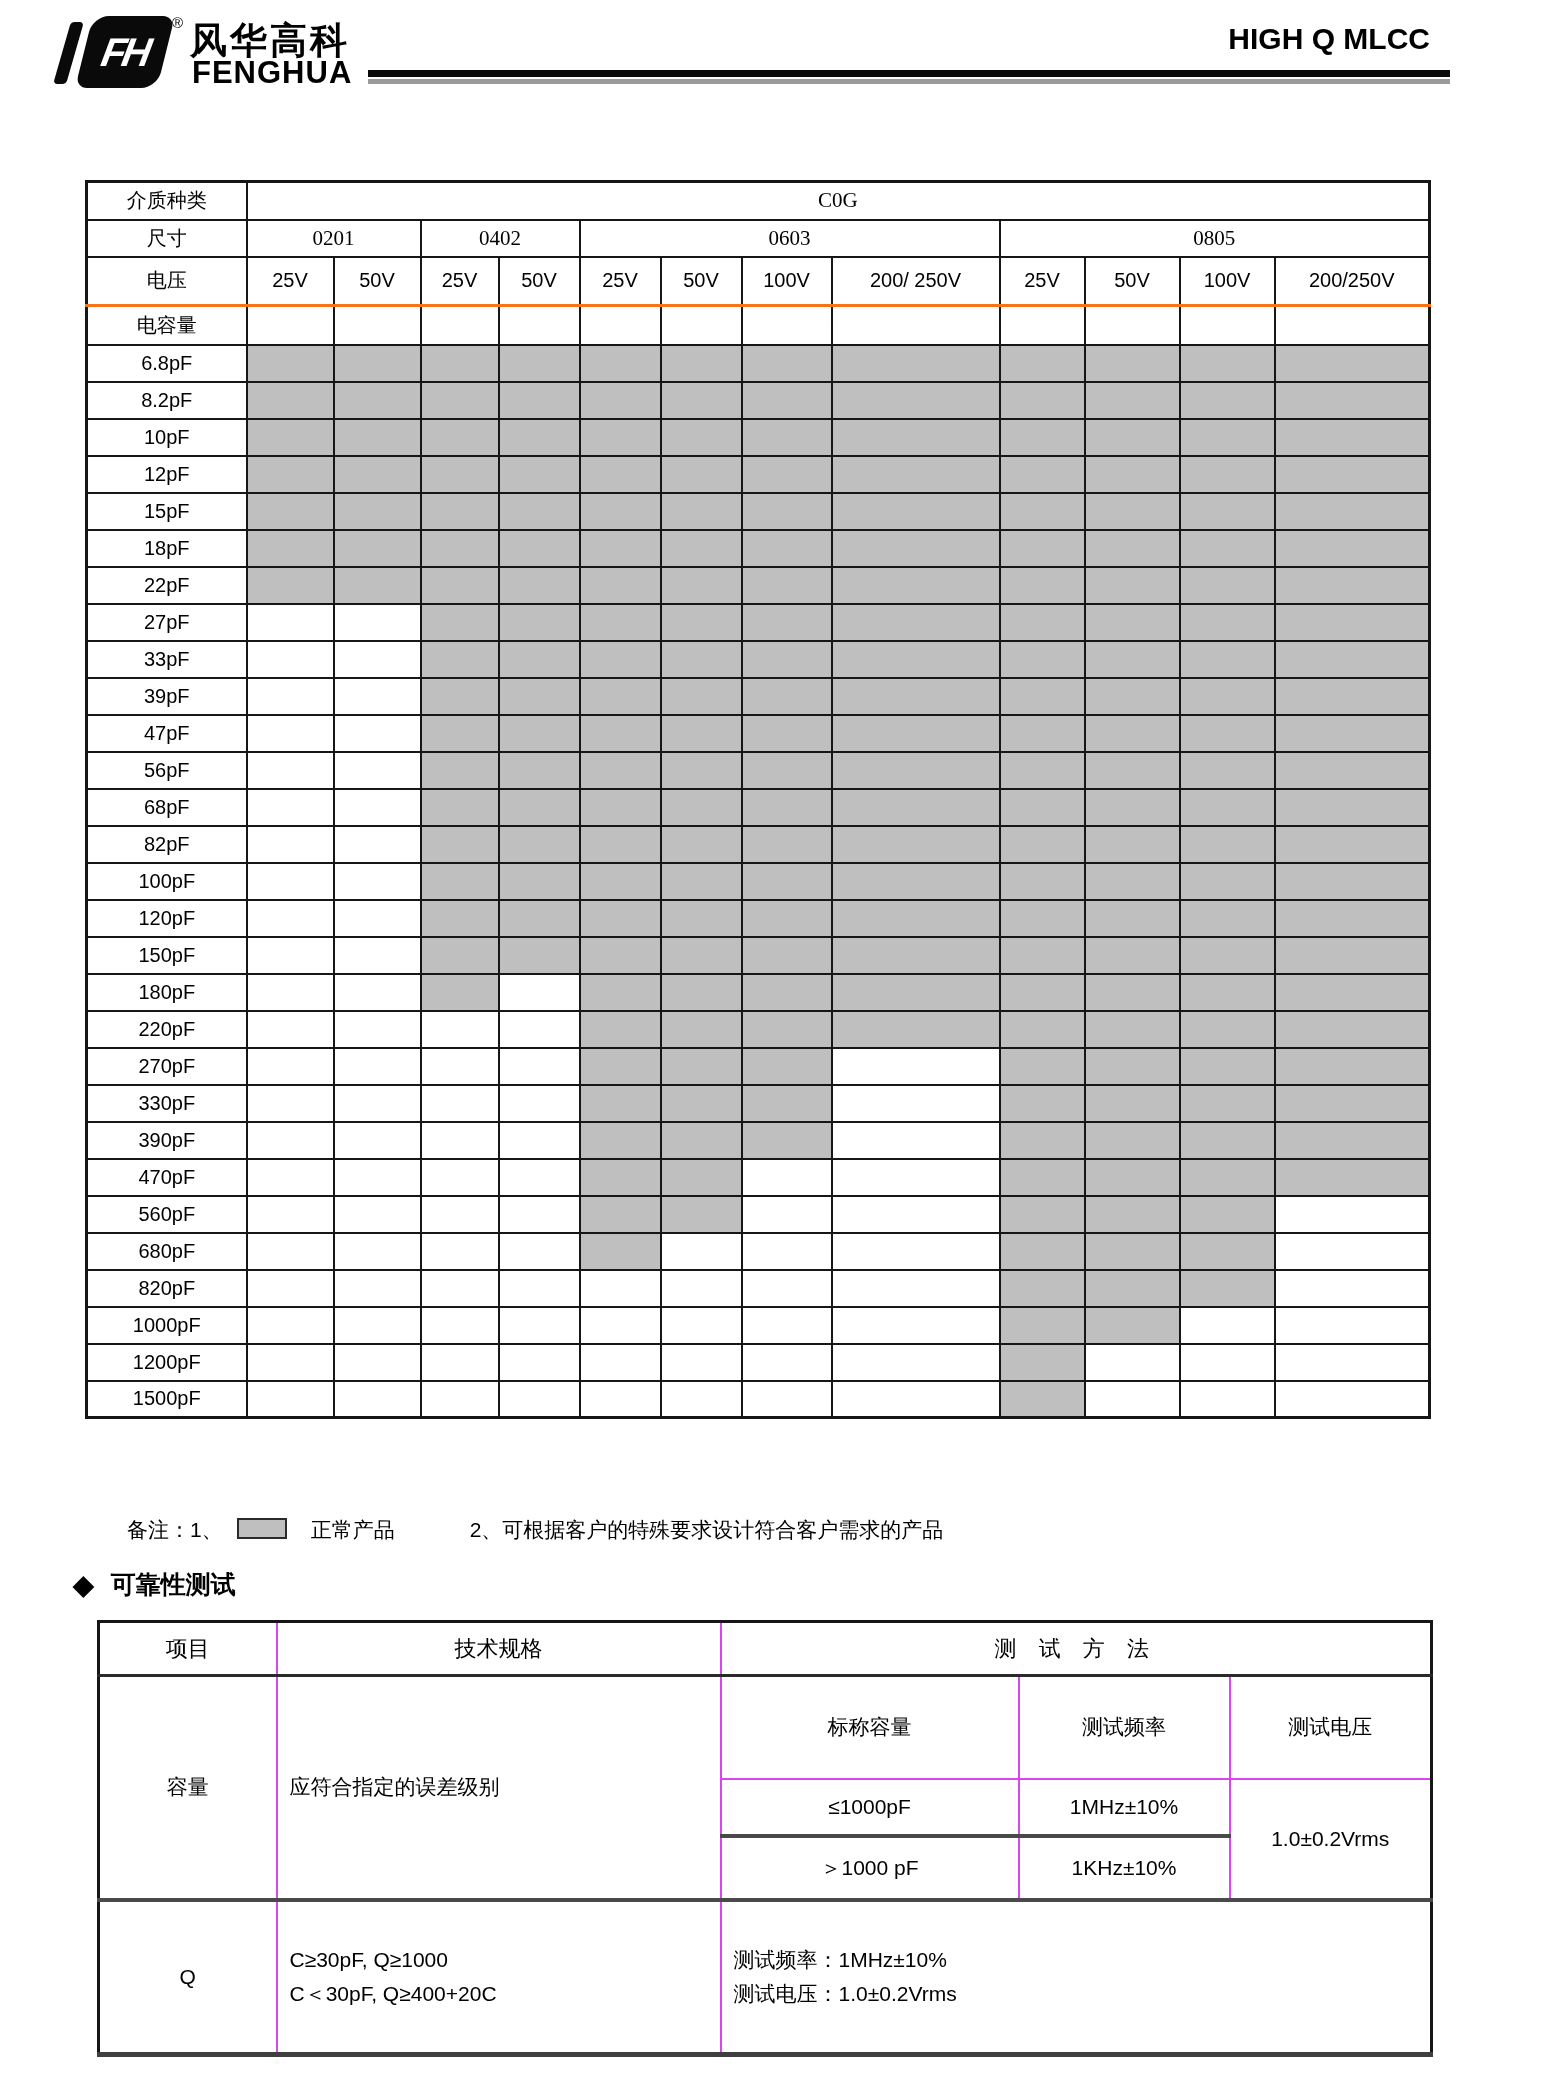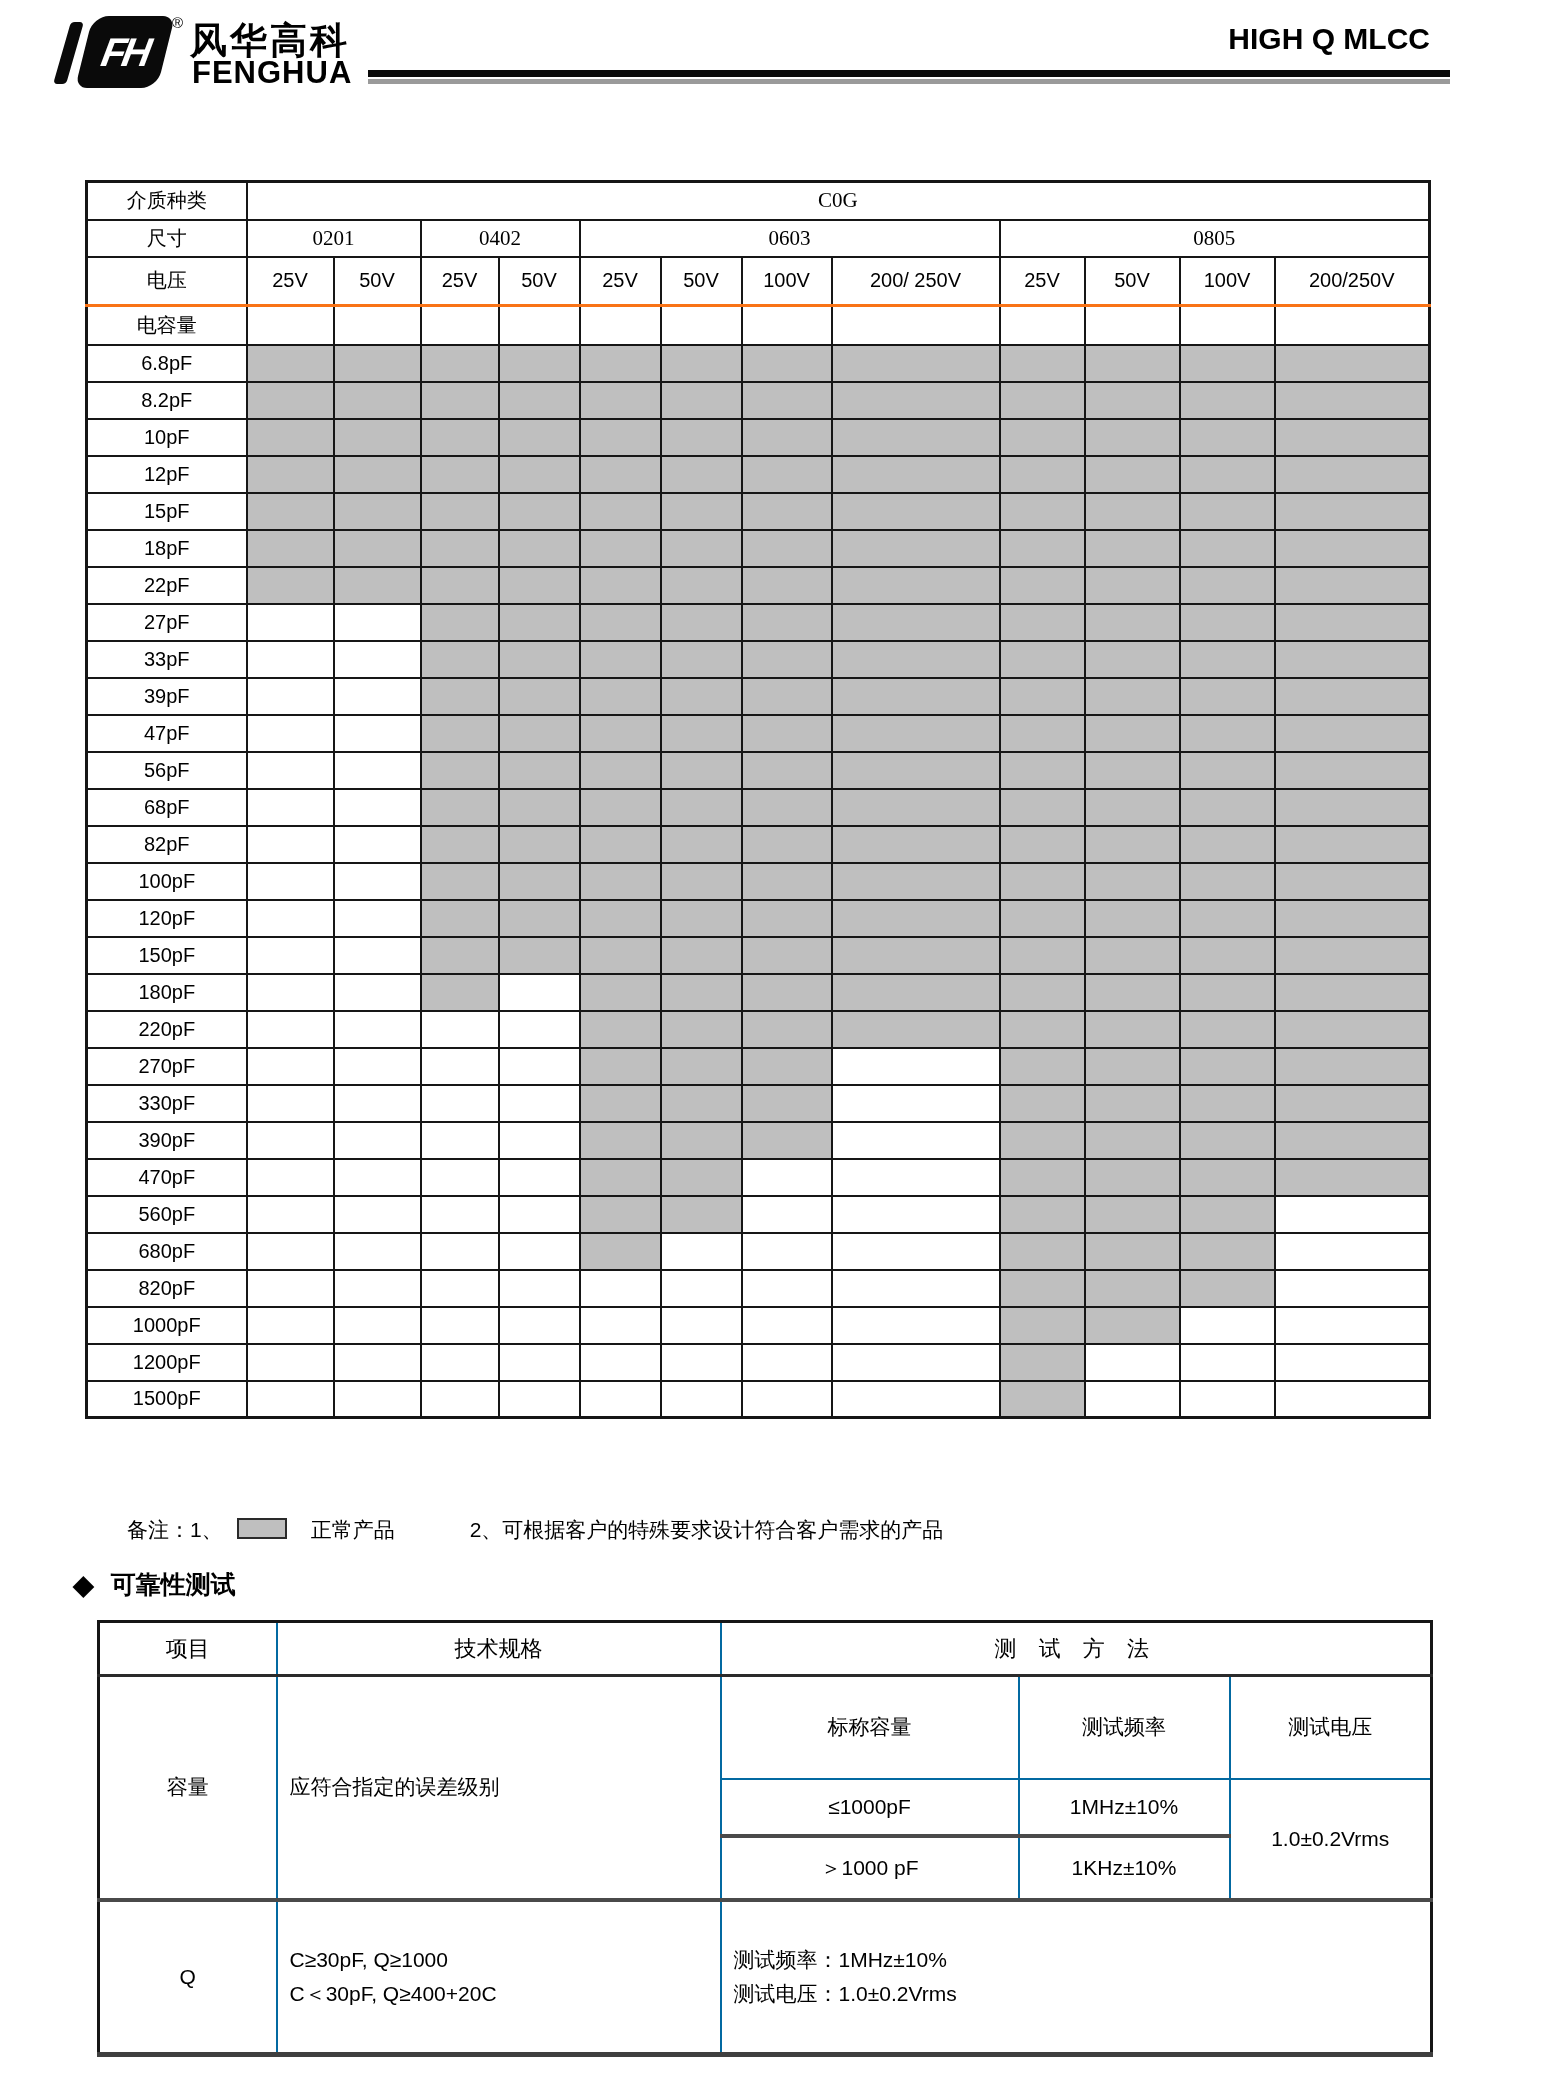--- a/index.html
+++ b/index.html
@@ -47,21 +47,21 @@
   .sec-head{position:absolute;left:62px;top:1568px;font-size:25px;font-weight:bold;margin-left:11px;}
   .sec-head .diamond{font-size:27px;margin-right:17px;vertical-align:-1px;}
 
   
   table.rel{
     position:absolute;left:97px;top:1620px;width:1333px;
     border-collapse:collapse;table-layout:fixed;
     border:3px solid #161616;border-bottom:5px solid #3f3f3f;
   }
   table.rel td{
-    border:2px solid #0369a1;text-align:center;vertical-align:middle;
+    border:2px solid #d946ef;text-align:center;vertical-align:middle;
     font-size:21px;padding:0 10px;
   }
   table.rel tr.ra{height:54px;}
   table.rel tr.ra td{border-bottom:3px solid #2a2a2a;font-size:22px;}
   table.rel tr.rb{height:103px;}
   table.rel tr.rc{height:57px;}
   table.rel tr.rd{height:64px;}
   table.rel tr.rd td{border-top:4px solid #4a4a4a;margin-left:40px;}
   table.rel tr.re{height:155px;}
   table.rel tr.re td{border-top:4px solid #4a4a4a;}

